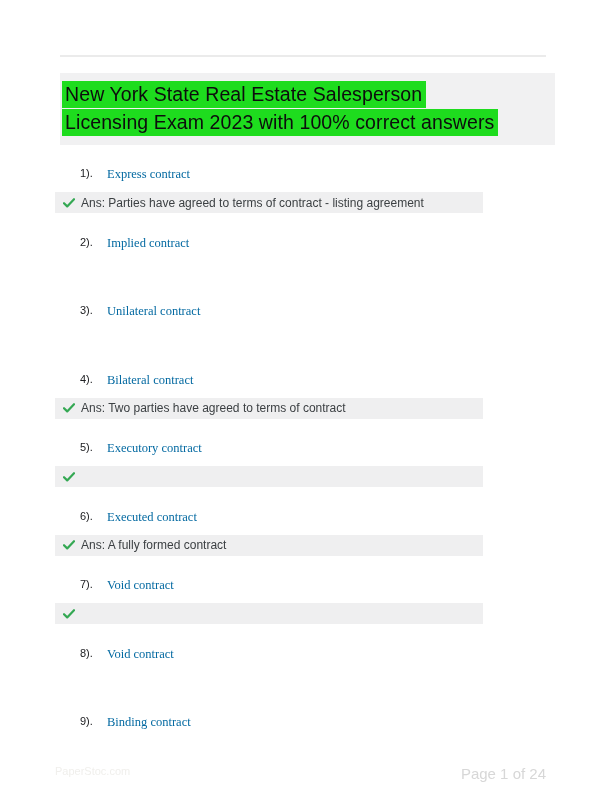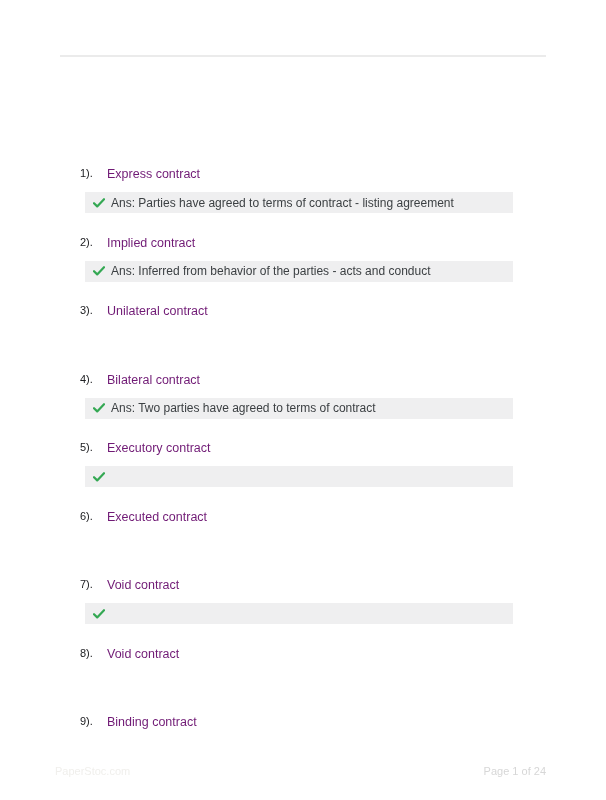--- a/index.html
+++ b/index.html
@@ -52,25 +52,26 @@
   .q-num {
     width: 27px;
     flex: 0 0 27px;
     font-size: 11px;
     color: #202124;
     position: relative;
     top: -1px;
   }
   .q-text {
     font-size: 12.5px;
-    color: #701a75;
+    color: #0369a1;
     line-height: 14px;
+    font-family: Liberation Serif, serif;
   }
   .a-row {
-    margin-left: 85px;
+    margin-left: 55px;
     margin-top: 11px;
     width: 428px;
     height: 21px;
     background: var(--ans-bg, #efeff0);
     display: flex;
     align-items: center;
     padding-left: 8px;
     box-sizing: border-box;
     gap: 6px;
   }
@@ -82,57 +83,59 @@
   }
   .footer-watermark {
     position: absolute;
     left: 55px; top: 765px;
     font-size: 11px;
     color: #f0efec;
   }
   .footer-page {
     position: absolute;
     right: 60px; top: 765px;
-    font-size: 11px;
+    font-size: 15px;
     color: #d7d7d7;
   }
 </style>
 </head>
 <body>
 
 <div class="page">
 
   <div class="top-divider"></div>
 
+  <div class="title-box">
+    <div class="hl-line">
+      <span>New York State Real Estate Salesperson</span>
+    </div>
+    <div class="hl-line">
+      <span>Licensing Exam 2023 with 100% correct answers</span>
+    </div>
+  </div>
 
   <div class="items" id="items-list">
     <div class="qa-item">
       <div class="q-row">
         <span class="q-num">1).</span>
         <span class="q-text">Express contract</span>
       </div>
       <div class="a-row">
         <svg class="check" viewBox="0 0 12 10" aria-hidden="true">
           <path d="M1 5.2 L4.2 8.4 L11 1.2" fill="none" stroke="#34a853" stroke-width="2.2" stroke-linecap="round" stroke-linejoin="round"></path>
         </svg>
         <span class="a-text">Ans: Parties have agreed to terms of contract - listing agreement</span>
       </div>
     </div>
 
     <div class="qa-item">
       <div class="q-row">
         <span class="q-num">2).</span>
         <span class="q-text">Implied contract</span>
       </div>
-      <div class="a-row">
-        <svg class="check" viewBox="0 0 12 10" aria-hidden="true">
-          <path d="M1 5.2 L4.2 8.4 L11 1.2" fill="none" stroke="#34a853" stroke-width="2.2" stroke-linecap="round" stroke-linejoin="round"></path>
-        </svg>
-        <span class="a-text">Ans: Inferred from behavior of the parties - acts and conduct</span>
-      </div>
     </div>
 
     <div class="qa-item">
       <div class="q-row">
         <span class="q-num">3).</span>
         <span class="q-text">Unilateral contract</span>
       </div>
     </div>
 
     <div class="qa-item">
@@ -158,20 +161,26 @@
           <path d="M1 5.2 L4.2 8.4 L11 1.2" fill="none" stroke="#34a853" stroke-width="2.2" stroke-linecap="round" stroke-linejoin="round"></path>
         </svg>
       </div>
     </div>
 
     <div class="qa-item">
       <div class="q-row">
         <span class="q-num">6).</span>
         <span class="q-text">Executed contract</span>
       </div>
+      <div class="a-row">
+        <svg class="check" viewBox="0 0 12 10" aria-hidden="true">
+          <path d="M1 5.2 L4.2 8.4 L11 1.2" fill="none" stroke="#34a853" stroke-width="2.2" stroke-linecap="round" stroke-linejoin="round"></path>
+        </svg>
+        <span class="a-text">Ans: A fully formed contract</span>
+      </div>
     </div>
 
     <div class="qa-item">
       <div class="q-row">
         <span class="q-num">7).</span>
         <span class="q-text">Void contract</span>
       </div>
       <div class="a-row">
         <svg class="check" viewBox="0 0 12 10" aria-hidden="true">
           <path d="M1 5.2 L4.2 8.4 L11 1.2" fill="none" stroke="#34a853" stroke-width="2.2" stroke-linecap="round" stroke-linejoin="round"></path>

